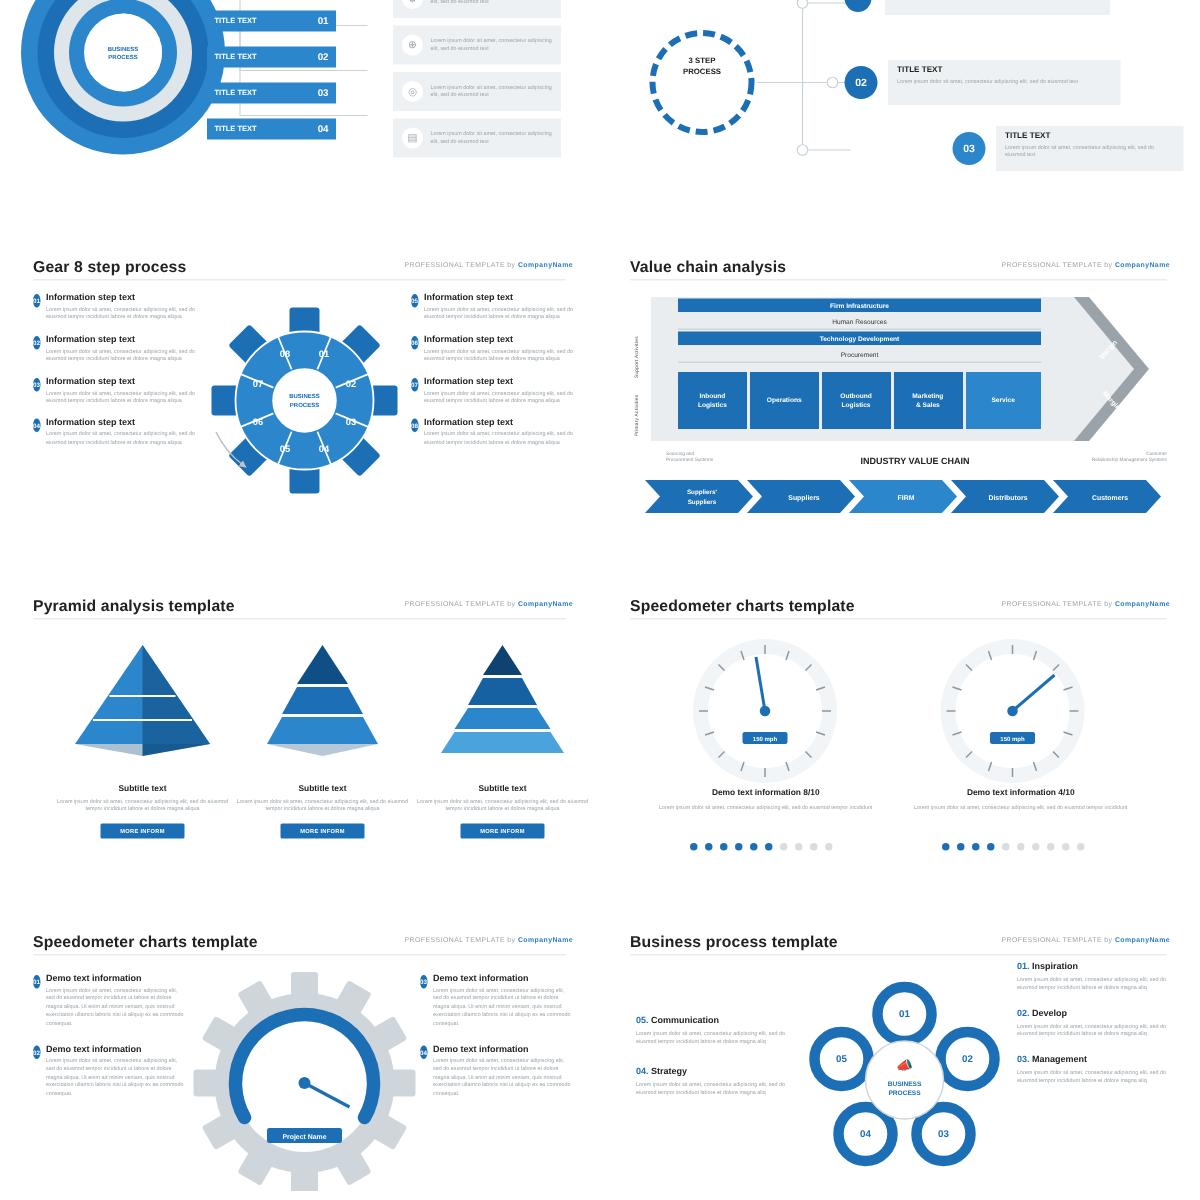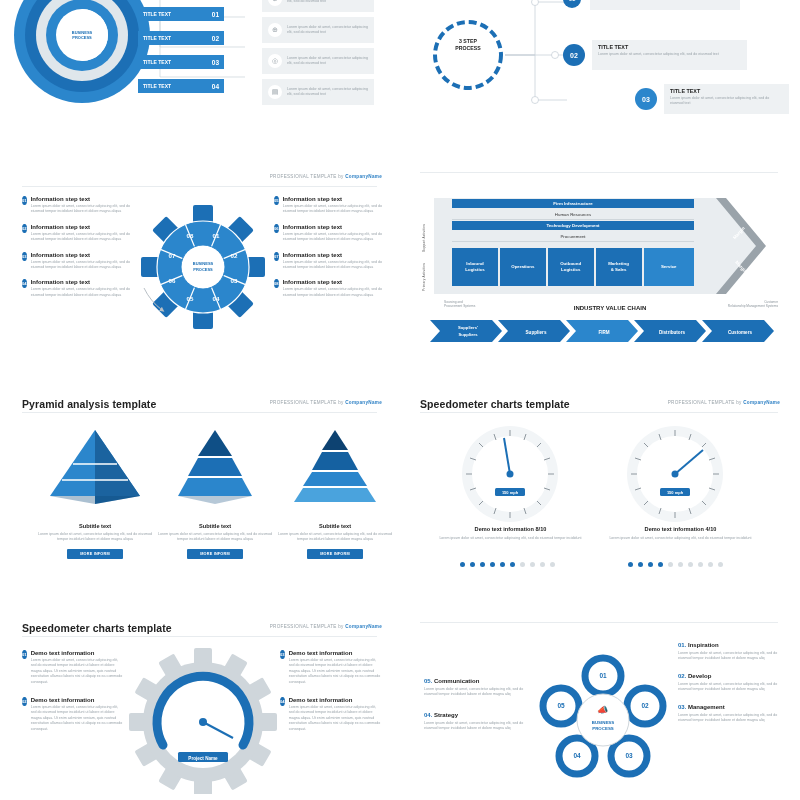--- a/index.html
+++ b/index.html
@@ -118,20 +118,21 @@
         <span>03</span>
       </div>
     <div style="position:absolute;left:264px;top:84px;width:125px;height:30px;background:#eef1f3;padding:4px 6px;box-sizing:border-box;">
       <div style="font-size:5.4px;font-weight:bold;color:#222;margin-bottom:2px;">TITLE TEXT</div>
       <div class="lorem">Lorem ipsum dolor sit amet, consectetur adipiscing elit, sed do eiusmod text</div>
     </div>
   </div>
 
   <div class="slide" style="left:22px;top:172px;width:360px;height:180px;">
     <div style="position:relative;height:14px;">
+      <div class="slide-title">Gear 8 step process</div>
       <div class="brandline"><span>PROFESSIONAL TEMPLATE by </span><b>CompanyName</b></div>
     </div>
     <div class="hr" style="width:355px;"></div>
 
     <div style="position:absolute;left:0;top:24px;width:108px;">
       <div style="display:flex;gap:4px;margin-bottom:9px;">
         <div class="num-badge">
             <span>01</span>
           </div>
         <div>
@@ -247,20 +248,24 @@
           </div>
         <div>
             <div class="info-title">Information step text</div>
         <div class="lorem" style="margin-top:2px;">Lorem ipsum dolor sit amet, consectetur adipiscing elit, sed do eiusmod tempor incididunt labore et dolore magna aliqua</div>
           </div>
       </div>
     </div>
   </div>
 
   <div class="slide" style="left:420px;top:172px;width:360px;height:185px;">
+    <div style="position:relative;height:14px;">
+      <div class="slide-title">Value chain analysis</div>
+      <div class="brandline"><span>PROFESSIONAL TEMPLATE by </span><b>CompanyName</b></div>
+    </div>
     <div class="hr" style="width:358px;"></div>
 
     <div style="position:absolute;left:2px;top:26px;height:80px;display:flex;align-items:center;">
       <div class="vtxt" style="font-size:3.2px;">Support Activities</div>
     </div>
     <div style="position:absolute;left:2px;top:82px;height:46px;display:flex;align-items:center;">
       <div class="vtxt" style="font-size:3.2px;">Primary Activities</div>
     </div>
 
     <svg width="340" height="110" style="position:absolute;left:14px;top:24px;">
@@ -540,20 +545,24 @@
           </div>
         <div>
             <div class="info-title">Demo text information</div>
           <div class="lorem" style="margin-top:2px;">Lorem ipsum dolor sit amet, consectetur adipiscing elit, sed do eiusmod tempor incididunt ut labore et dolore magna aliqua. Ut enim ad minim veniam, quis nostrud exercitation ullamco laboris nisi ut aliquip ex ea commodo consequat.</div>
           </div>
       </div>
     </div>
   </div>
 
   <div class="slide" style="left:420px;top:622px;width:360px;height:178px;overflow:hidden;">
+    <div style="position:relative;height:14px;">
+      <div class="slide-title">Business process template</div>
+      <div class="brandline"><span>PROFESSIONAL TEMPLATE by </span><b>CompanyName</b></div>
+    </div>
     <div class="hr" style="width:358px;"></div>
 
     <svg width="150" height="160" style="position:absolute;left:108px;top:18px;">
       <g transform="translate(75,80)">
         <g fill="none" stroke="#1c6fb5" stroke-width="7">
           <circle cx="0" cy="-44" r="18"></circle>
           <circle cx="42" cy="-14" r="18"></circle>
           <circle cx="26" cy="36" r="18"></circle>
           <circle cx="-26" cy="36" r="18"></circle>
           <circle cx="-42" cy="-14" r="18"></circle>

